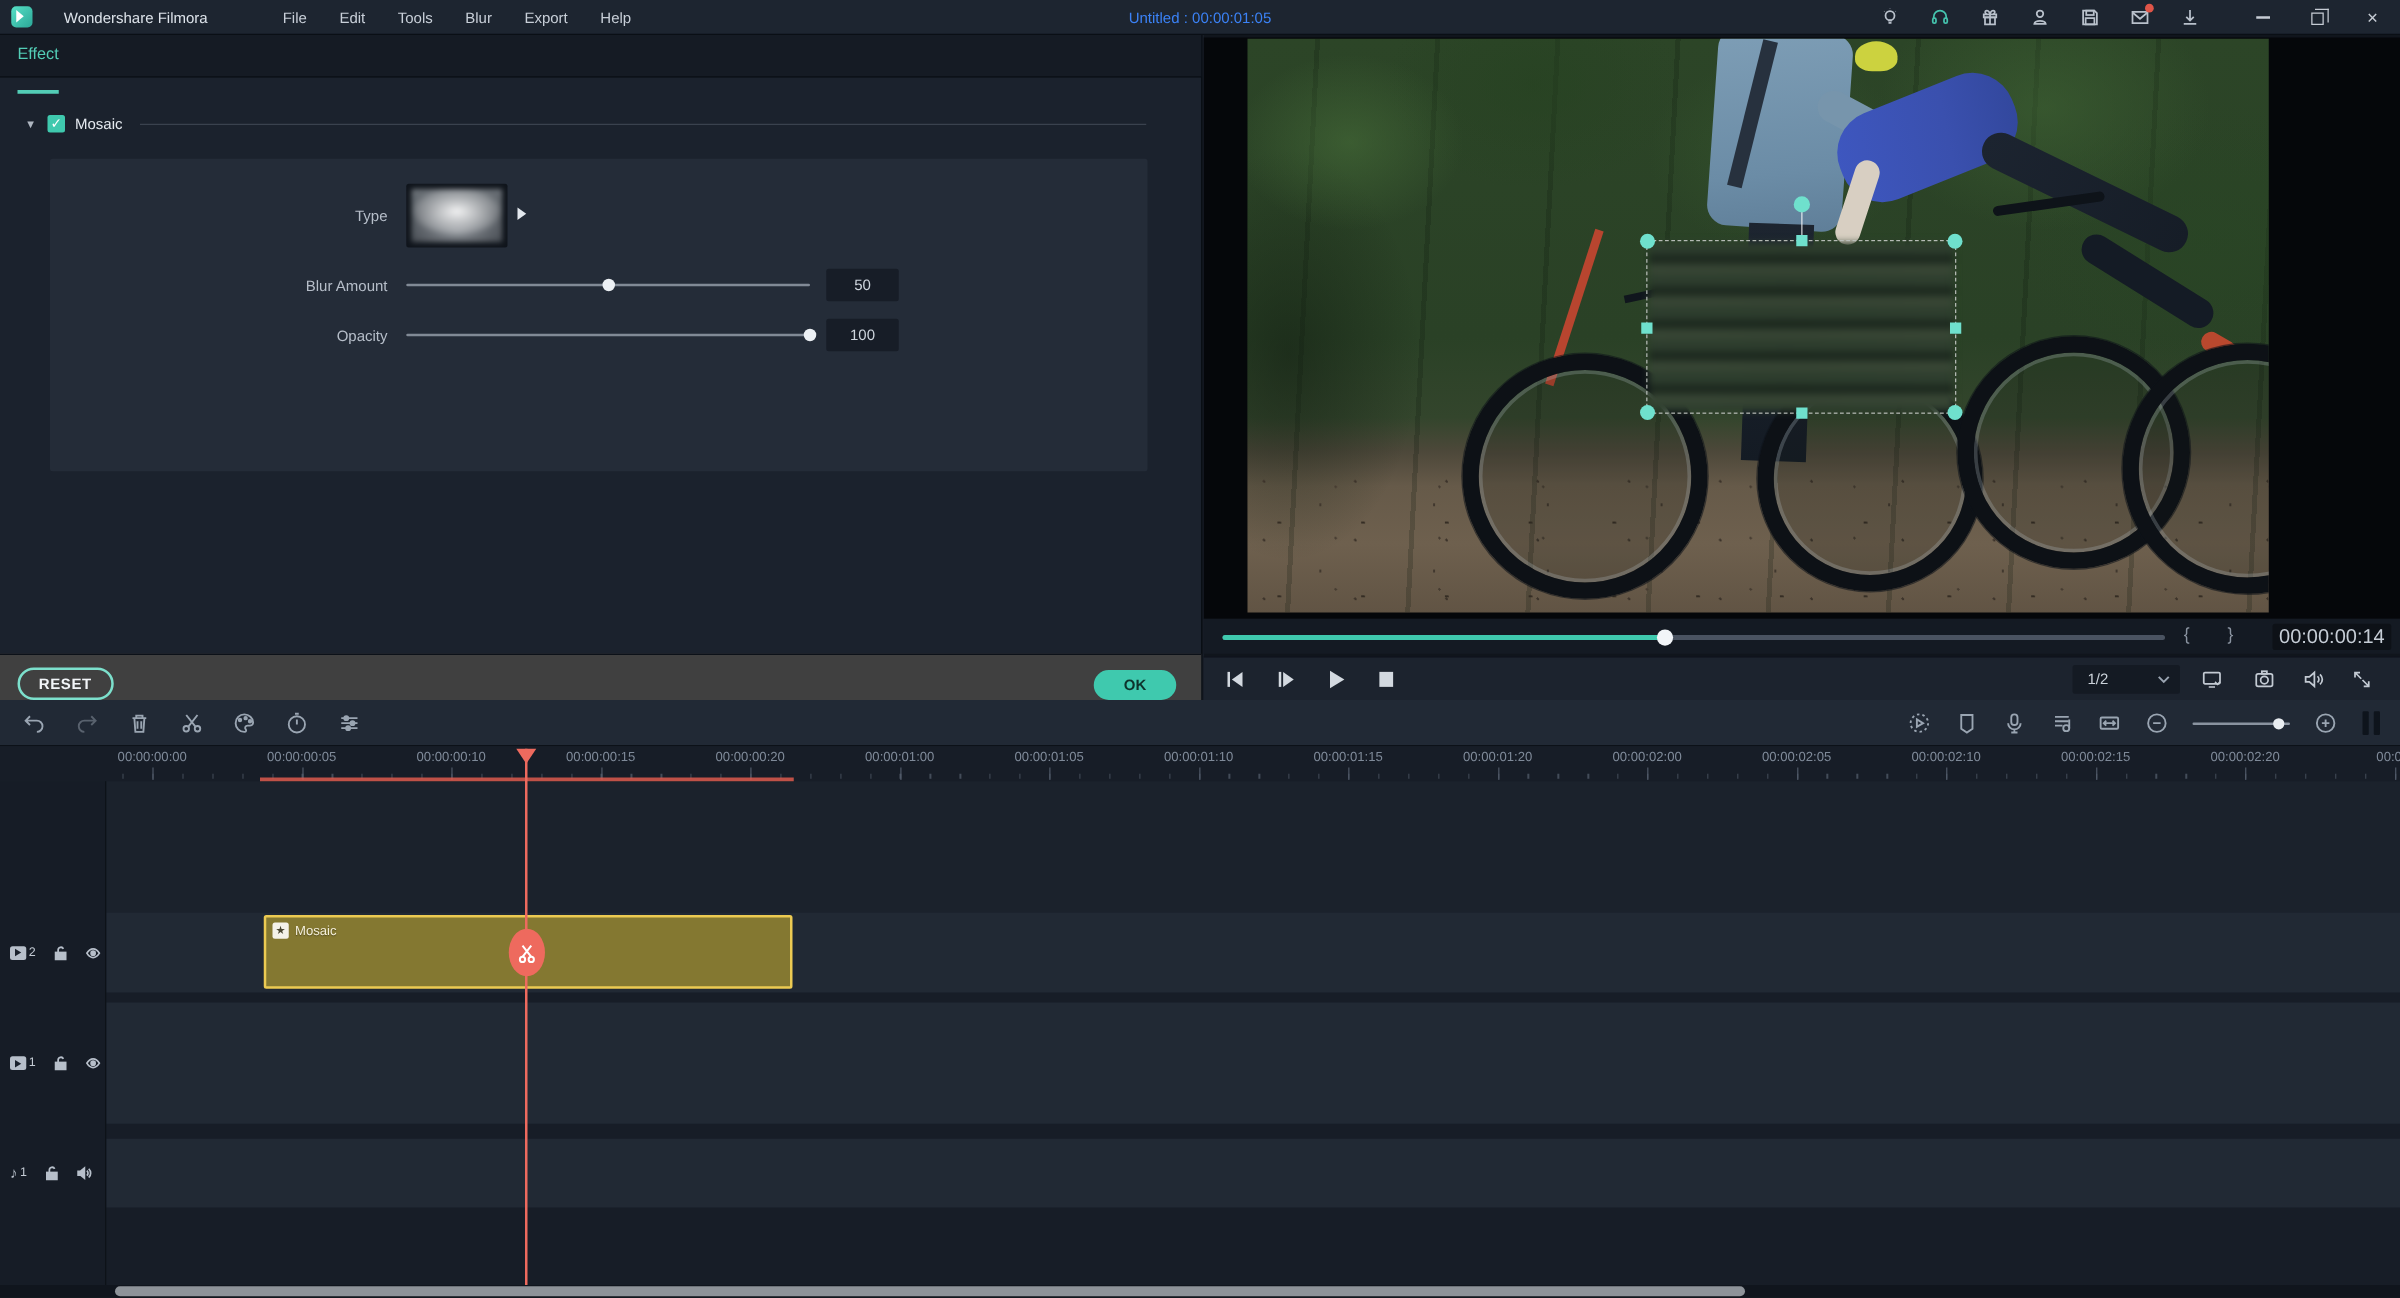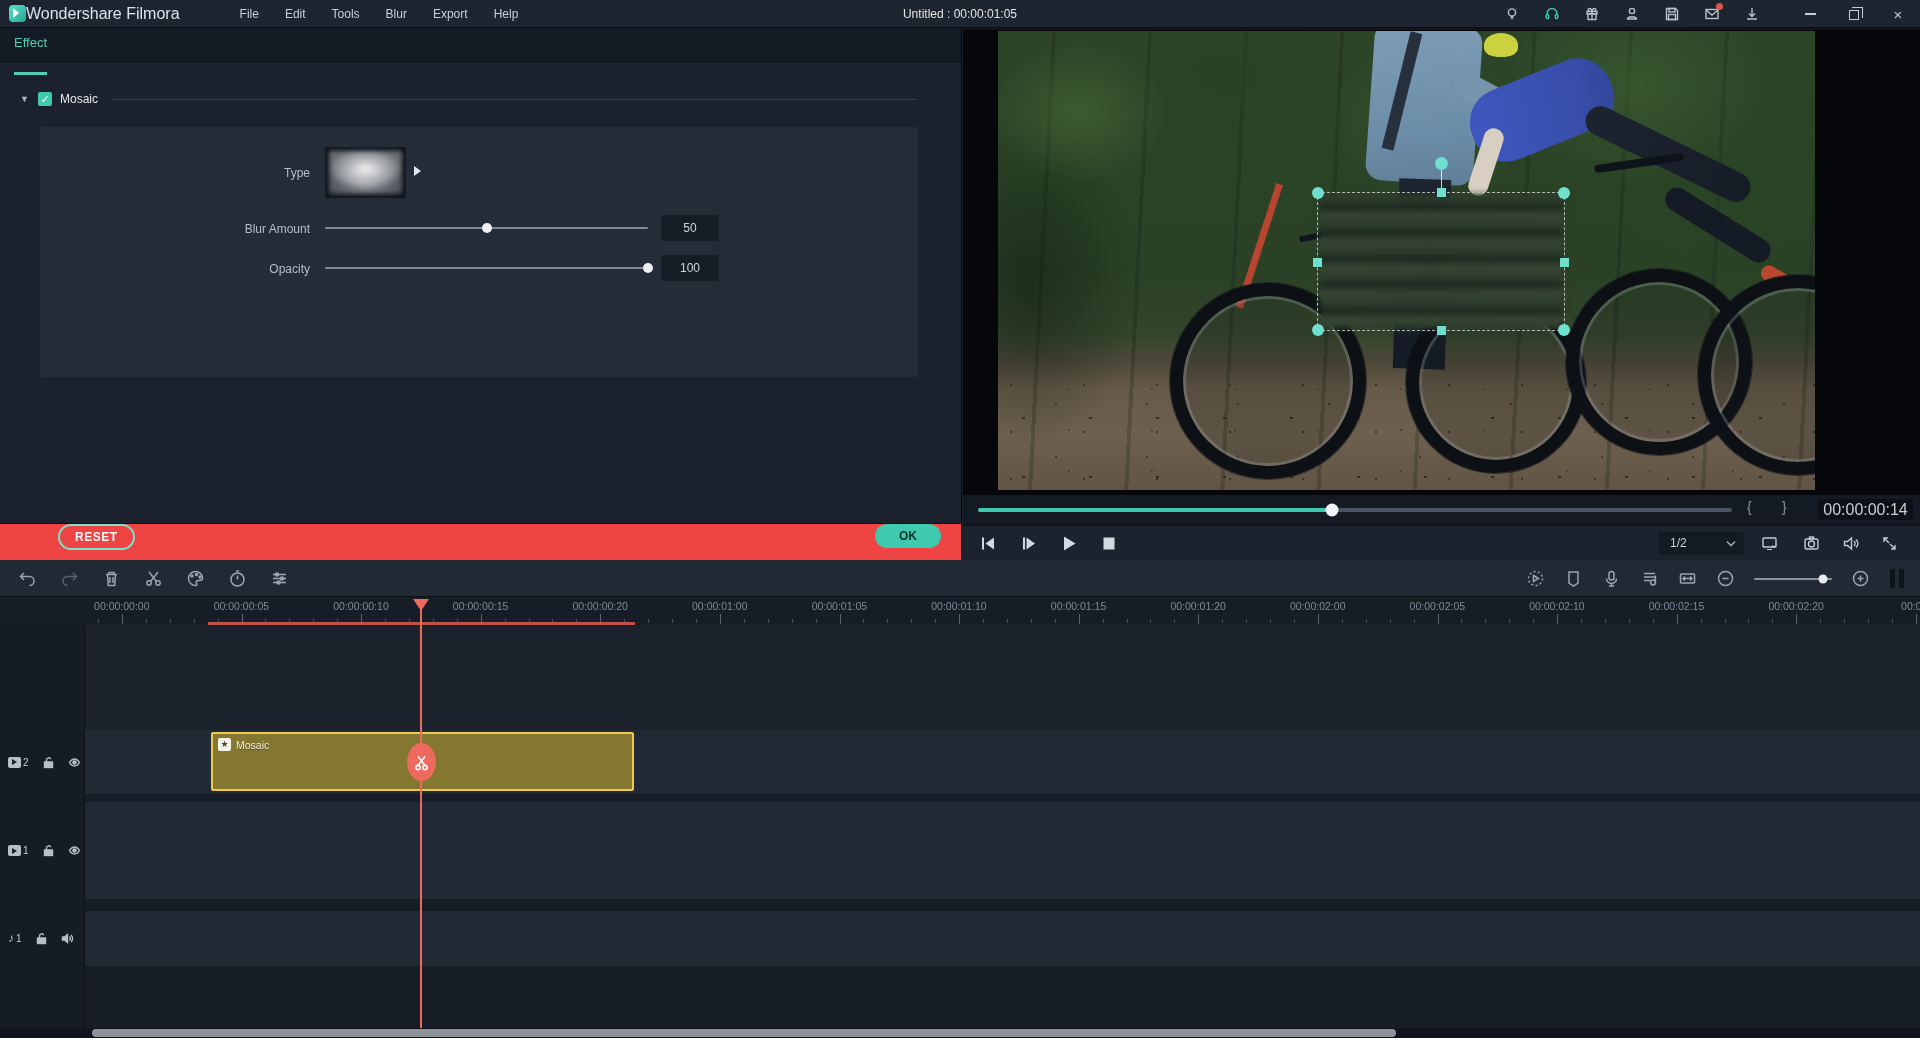--- a/index.html
+++ b/index.html
@@ -8,25 +8,25 @@
   .app { position:relative; width:1920px; height:1038px; background:#1a212b; color:#ccd3dc; }
   svg { display:block; }
 
   
   .titlebar { position:absolute; left:0; top:0; width:1920px; height:28px;
     background:#1d2530; border-bottom:1px solid #0a0f15; display:flex; align-items:center; }
   .logo { width:17px; height:17px; margin-left:9px; border-radius:4px;
     background:linear-gradient(135deg,#57e0c6,#2ba797); position:relative; }
   .logo:before { content:""; position:absolute; left:4px; top:3px; width:0; height:0;
     border-left:6px solid #fff; border-top:5px solid transparent; border-bottom:5px solid transparent; }
-  .appname { margin-left:0; font-size:16px; color:#dde3ea; }
+  .appname { margin-left:25px; font-size:12px; color:#dde3ea; }
   .menus { display:flex; gap:26px; margin-left:60px; }
   .menu-item { font-size:12px; color:#c8cfd8; cursor:default; }
   .doc-title { position:absolute; left:0; right:0; top:0; height:28px; line-height:28px;
-    text-align:center; font-size:12px; color:#e5e5e5; pointer-events:none; }
+    text-align:center; font-size:12px; color:#3b82f6; pointer-events:none; }
   .tb-actions { position:absolute; right:160px; top:0; height:28px; display:flex; align-items:center; gap:24px; }
   .tb-icon { position:relative; width:16px; height:16px; }
   .tb-icon svg { stroke:#b9c1cb; fill:none; stroke-width:1.4; width:16px; height:16px; }
   .tb-icon.support svg { stroke:#45c4ae; }
   .mail-dot { position:absolute; right:-3px; top:-3px; width:7px; height:7px; border-radius:50%;
     background:var(--notif-red,#e05548); }
   .win-controls { position:absolute; right:0; top:0; height:28px; display:flex; align-items:center; }
   .win-btn { width:44px; height:28px; display:flex; align-items:center; justify-content:center; color:#c6ccd4; }
   .ic-min { width:11px; height:2px; background:#c6ccd4; }
   .ic-restore { width:10px; height:10px; border:1px solid #c6ccd4; position:relative; margin-top:2px;}
@@ -60,22 +60,22 @@
       radial-gradient(80% 60% at 50% 80%, rgba(200,205,210,.5), transparent 75%),
       linear-gradient(180deg,#6a7076,#3c4148);
     filter:blur(2px); border-radius:2px; }
   .type-arrow { position:absolute; left:374px; top:39px; width:0; height:0;
     border-left:7px solid #e3e8ee; border-top:5px solid transparent; border-bottom:5px solid transparent; }
   .slider { position:absolute; left:285px; width:323px; height:2px; background:#818a96; border-radius:1px; }
   .slider .handle { position:absolute; left:var(--p,50%); top:50%; transform:translate(-50%,-50%);
     width:10px; height:10px; border-radius:50%; background:#ecf0f4; }
   .val-box { position:absolute; left:621px; width:58px; height:26px; background:#171d27; border-radius:2px;
     font-size:12px; color:#cfd6de; text-align:center; line-height:26px; }
-  .panel-footer { position:absolute; left:0; bottom:0; width:100%; height:37px; background:#ef4444;
-    border-top:1px solid #0c1118; display:flex; align-items:flex-start;padding-left:44px; }
+  .panel-footer { position:absolute; left:0; bottom:0; width:100%; height:37px; background:#404040;
+    border-top:1px solid #0c1118; display:flex; align-items:flex-end; }
   .btn-reset { margin-left:14px; padding:4px 15px; border:2px solid #7ce0cc; border-radius:13px;
     font-size:12px; font-weight:bold; color:#f2f5f8; letter-spacing:.5px; }
   .btn-ok { position:absolute; right:20px; padding:5px 24px; background:var(--accent,#3fc9ae);
     border-radius:13px; font-size:12px; font-weight:bold; color:#0d332c; }
 
   
   .preview { position:absolute; left:963px; top:0; width:957px; height:532px; background:#10151c; }
   .viewport { position:absolute; left:0; top:2px; width:957px; height:465px; background:#05070a; overflow:hidden; }
   .video { position:absolute; left:35px; top:1px; width:817px; height:459px; overflow:hidden;
     background:linear-gradient(180deg,#2c4527 0%,#2a4126 52%,#33452c 66%,#4d483a 72%,#665a49 78%,#6e604e 88%,#615444 100%); }

